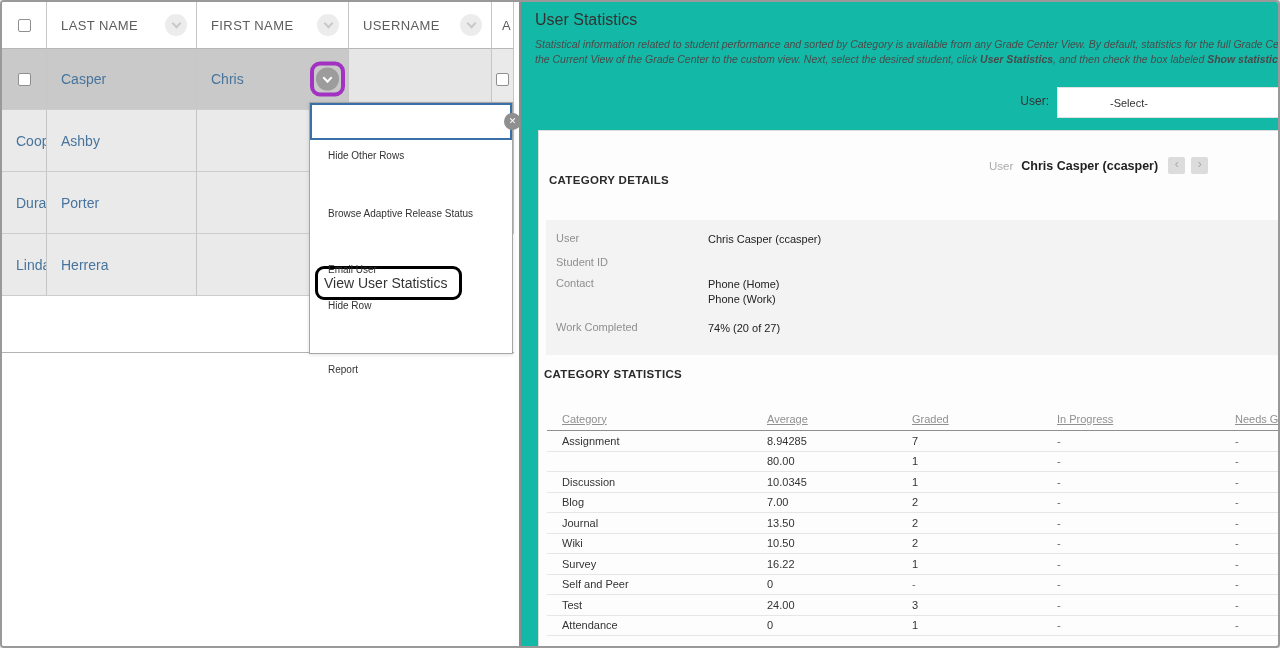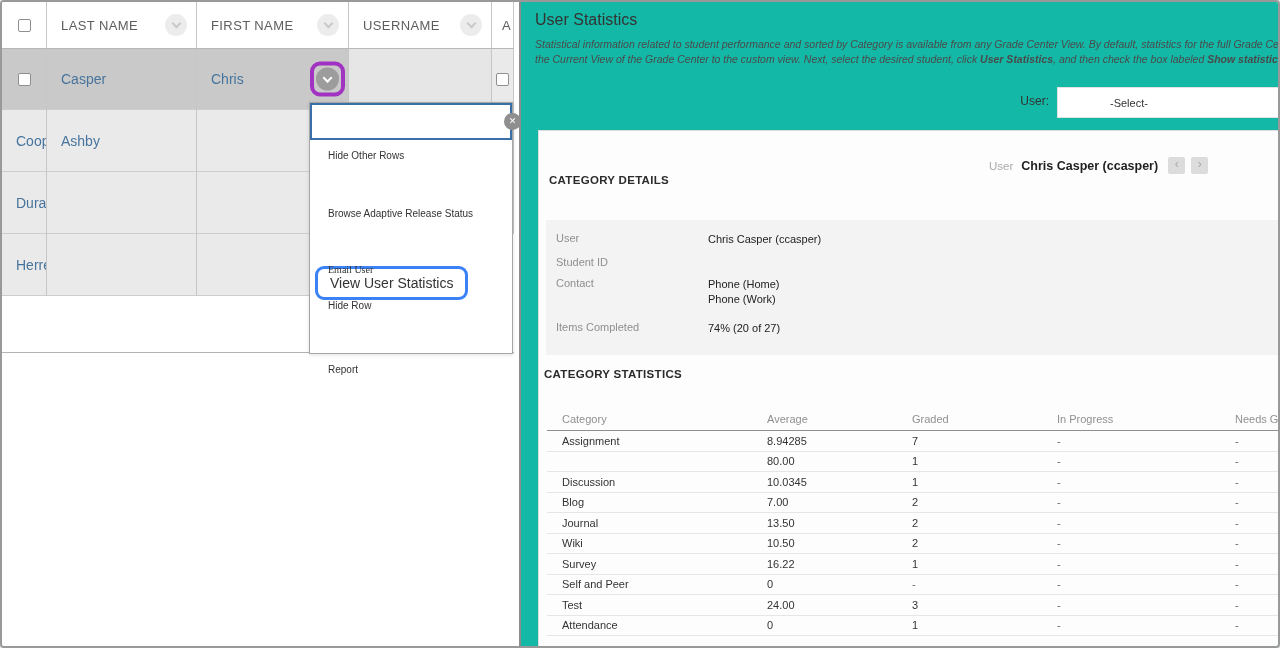--- a/index.html
+++ b/index.html
@@ -65,22 +65,22 @@
   .menu-search input {
     flex:1; border:none; outline:none; height:100%; padding:0 8px; font-size:13px;
     font-family:"Liberation Sans","DejaVu Sans",sans-serif; background:transparent;
   }
   .clear-btn {
     width:17px; height:17px; border-radius:50%; background:#8f8f8f; color:#fff;
     font-size:9px; line-height:17px; text-align:center; margin-right:8px; cursor:pointer; flex:0 0 auto;
   }
   .menu-item { position:absolute; left:18px; font-size:10px; color:#333; cursor:pointer; line-height:19px; }
   .menu-item-ring {
-    position:absolute; left:5px; top:163px; border:3px solid #3b82f6; border-radius:9px;
-    padding:5px 12px 5px 12px;
+    position:absolute; left:5px; top:163px; border:3px solid #000000; border-radius:9px;
+    padding:5px 12px 5px 6px;
   }
   .menu-item-ring .menu-item-inner { font-size:14px; color:#333; cursor:pointer; }
 
   
   .divider { position:absolute; left:517px; top:0; width:2px; height:644px; background:#8c8c8c; }
 
   
   .right-pane { position:absolute; left:519px; top:0; width:757px; height:644px; background:#14b8a6; overflow:hidden; }
 
   .us-title { position:absolute; left:14px; top:9px; font-size:16px; color:#333; }
@@ -118,21 +118,21 @@
   }
   .dfield { display:grid; grid-template-columns:152px auto; margin-bottom:9px; }
   .dfield .dlabel { color:#8f8f8f; }
   .dfield .dvalue { color:#222; white-space:pre-line; line-height:15px; }
   .dfield.last { margin-top:14px; }
 
   .stats-table { position:absolute; left:8px; top:276px; width:905px; font-size:11px; }
   .srow { display:grid; grid-template-columns:205px 145px 145px 178px 1fr; align-items:center; height:20.5px; border-bottom:1px solid #e6e6e6; }
   .srow.shead { height:24px; border-bottom:1.5px solid #8f8f8f; color:#909090; }
   .srow .scell { color:#333; padding-left:15px; overflow:hidden; white-space:nowrap; }
-  .srow.shead .scell { color:#909090; }
+  .srow.shead .scell { color:#909090;text-decoration:underline; }
   .scell.dash { color:#666; }
 </style>
 </head>
 <body>
 
 <div class="screen">
 
   <div class="left-pane">
     <div class="gc-table">
 
@@ -188,20 +188,23 @@
       </div>
       <div class="gc-cell row-b"></div>
       <div class="gc-cell row-b"></div>
 
       <div class="gc-cell gc-check row-b">
         <input type="checkbox" class="cb" style="">
       </div>
       <div class="gc-cell row-b">
         <span>Durand</span>
       </div>
+      <div class="gc-cell row-b">
+        <span>Porter</span>
+      </div>
       <div class="gc-cell row-b"></div>
       <div class="gc-cell row-b"></div>
 
       <div class="gc-cell gc-check row-b">
         <input type="checkbox" class="cb" style="">
       </div>
       <div class="gc-cell row-b">
         <span>Linda</span>
       </div>
       <div class="gc-cell row-b">
@@ -216,21 +219,21 @@
     <div class="context-menu">
       <div class="menu-search">
         <input type="text" value="" style="">
         <span class="clear-btn">✕</span>
       </div>
       <div class="menu-item" style="top:43px;">Hide Other Rows</div>
       <div class="menu-item-ring">
         <span class="menu-item-inner">View User Statistics</span>
       </div>
       <div class="menu-item" style="top:101px; width:175px;">Browse Adaptive Release Status</div>
-      <div class="menu-item" style="top:157px;font-family:Liberation Serif, serif;">Email User</div>
+      <div class="menu-item" style="top:157px;">Email User</div>
       <div class="menu-item" style="top:193px;">Hide Row</div>
       <div class="menu-item" style="top:229px;margin-top:28px;">Report</div>
     </div>
   </div>
 
   <div class="divider"></div>
 
   <div class="right-pane">
 
     <div class="us-title">User Statistics</div>
@@ -266,21 +269,21 @@
         <div class="dfield">
           <span class="dlabel">Student ID</span>
           <span class="dvalue"></span>
         </div>
         <div class="dfield">
           <span class="dlabel">Contact</span>
           <span class="dvalue">Phone (Home)
 Phone (Work)</span>
         </div>
         <div class="dfield last">
-          <span class="dlabel">Items Completed</span>
+          <span class="dlabel">Work Completed</span>
           <span class="dvalue">74% (20 of 27)</span>
         </div>
       </div>
 
       <div class="section-heading h-category">CATEGORY STATISTICS</div>
 
       <div class="stats-table">
         <div class="srow shead">
           <span class="scell">Category</span>
           <span class="scell">Average</span>

